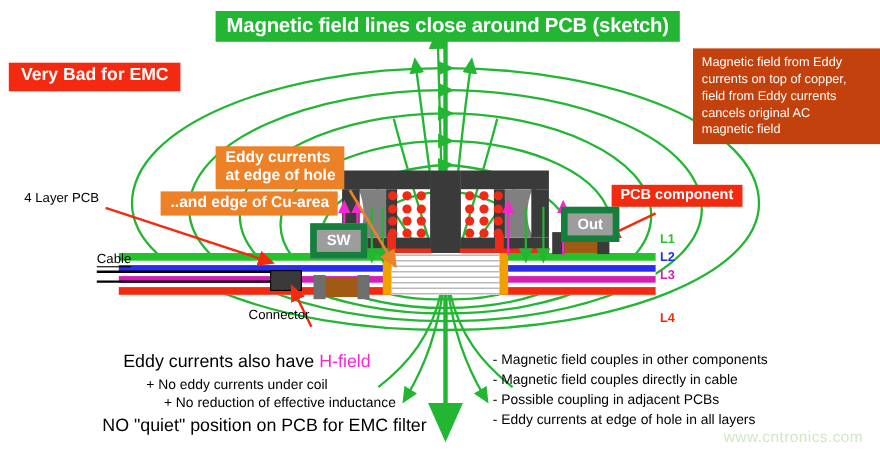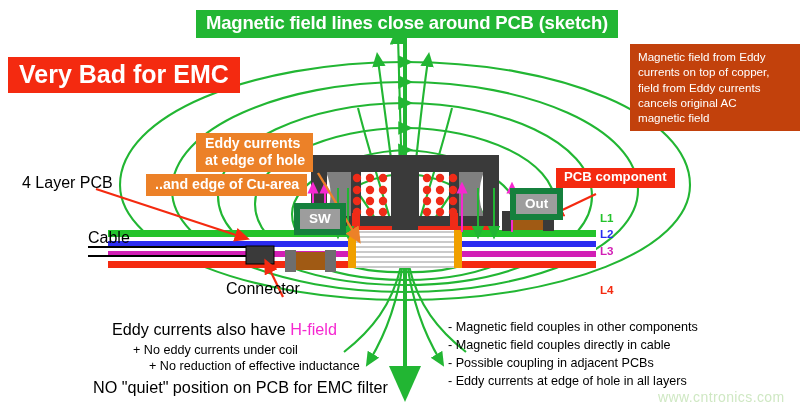--- a/index.html
+++ b/index.html
@@ -5,33 +5,33 @@
   html,body{margin:0;padding:0;background:#ffffff;}
   body{width:800px;height:412px;position:relative;overflow:hidden;
        font-family:"Liberation Sans","DejaVu Sans",sans-serif;}
   #stage{position:absolute;left:0;top:0;width:800px;height:344px;}
   svg.layer{position:absolute;left:0;top:0;width:800px;height:412px;}
   .lbl{position:absolute;white-space:nowrap;line-height:1.12;}
 
   
   .banner-green{background:#22b633;color:#ffffff;font-weight:bold;font-size:18.5px;
       padding:3px 10px 4px 10px;letter-spacing:-.2px;}
-  .banner-red{background:#f42a10;color:#ffffff;font-weight:bold;font-size:25px;
+  .banner-red{background:#f42a10;color:#ffffff;font-weight:bold;font-size:16px;
       padding:3px 11px 5px 11px;}
   .box-gray{background:#c2410c;color:#ffffff;font-size:11.6px;padding:5px 7px 6px 8px;
       line-height:1.32;}
   .box-orange{background:#ec8128;color:#ffffff;font-size:14.2px;font-weight:bold;
       padding:2px 8px 3px 9px;line-height:1.2;}
   .box-red-sm{background:#f42a10;color:#ffffff;font-size:13.2px;font-weight:bold;
       padding:2px 8px 3px 8px;}
   .chip-gray{background:#9d9d9d;color:#ffffff;font-size:13.5px;font-weight:bold;
       padding:2px 9px 3px 9px;border:6px solid #15803d;}
 
   
-  .txt{color:#000000;font-size:16px;}
+  .txt{color:#000000;font-size:12px;}
   .txt-ttl{color:#000000;font-size:16.2px;}
   .txt-sm{color:#000000;font-size:12.6px;}
   .pink{color:#f528d0;}
   .layer-tag{font-size:11.6px;font-weight:bold;line-height:1.42;}
   .l1{color:#23c32b;} .l2{color:#2b2bf0;} .l3{color:#d21fb5;} .l4{color:#f42a10;margin-top:23px;}
   .wm{color:#cfe8c3;font-size:14px;letter-spacing:.4px;}
   .ul{border-bottom:1.6px solid #000;padding-bottom:0px;}
 </style>
 </head>
 <body>
@@ -232,21 +232,21 @@
 
   <div class="lbl box-orange" style="left:196px;top:133px;">
     <div>Eddy currents</div>
     <div>at edge of hole</div>
   </div>
 
   <div class="lbl box-orange" style="left:146px;top:174px;">..and edge of Cu-area</div>
 
   <div class="lbl box-red-sm" style="left:556px;top:168px;">PCB component</div>
 
-  <div class="lbl chip-gray" style="left:294px;top:203px;">SW</div>
+  <div class="lbl chip-gray" style="left:282px;top:203px;">SW</div>
 
   <div class="lbl chip-gray" style="left:510px;top:188px;">Out</div>
 
   <div class="lbl txt" style="left:22px;top:174px;">4 Layer PCB</div>
 
   <div class="lbl txt ul" style="left:88px;top:229px;">Cable</div>
 
   <div class="lbl txt" style="left:226px;top:280px;">Connector</div>
 
   <div class="lbl layer-tag" style="left:600px;top:210px;">

